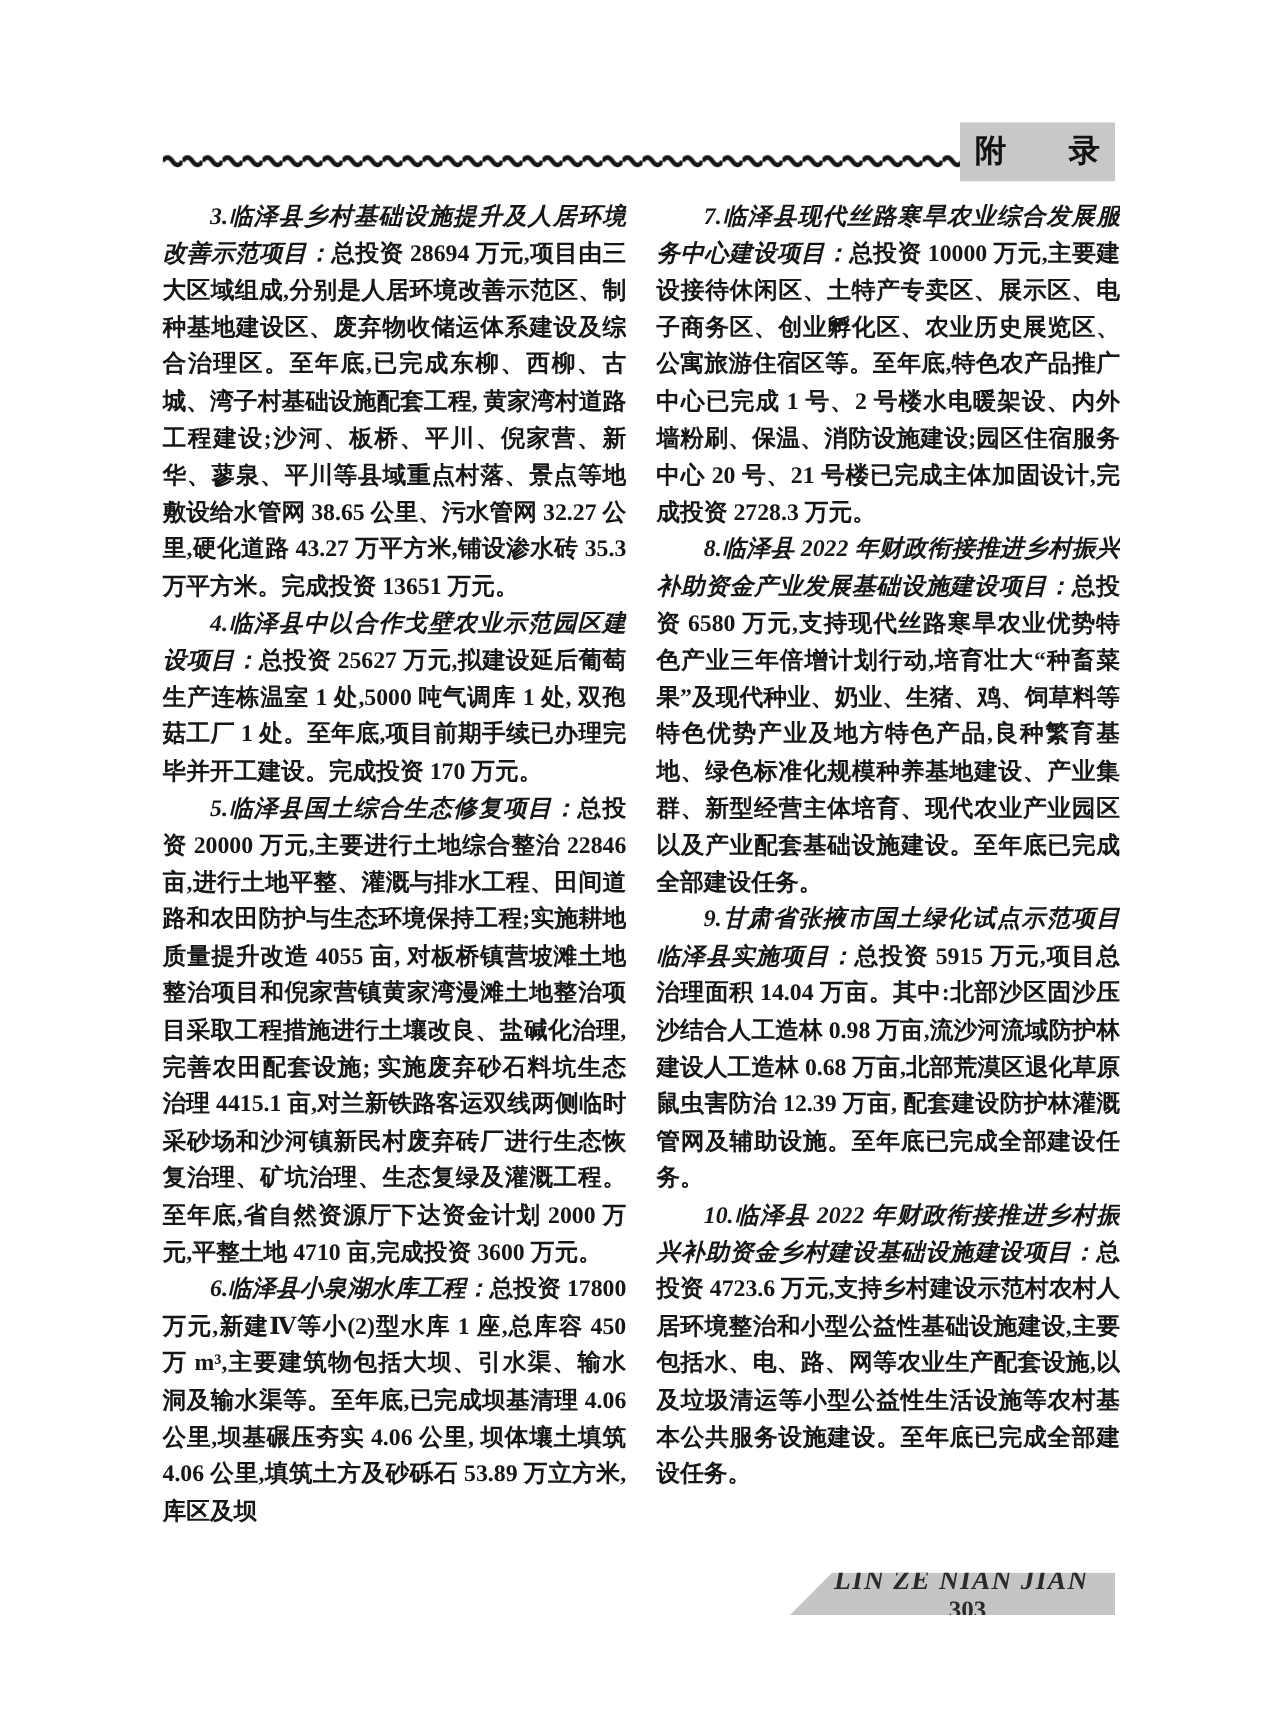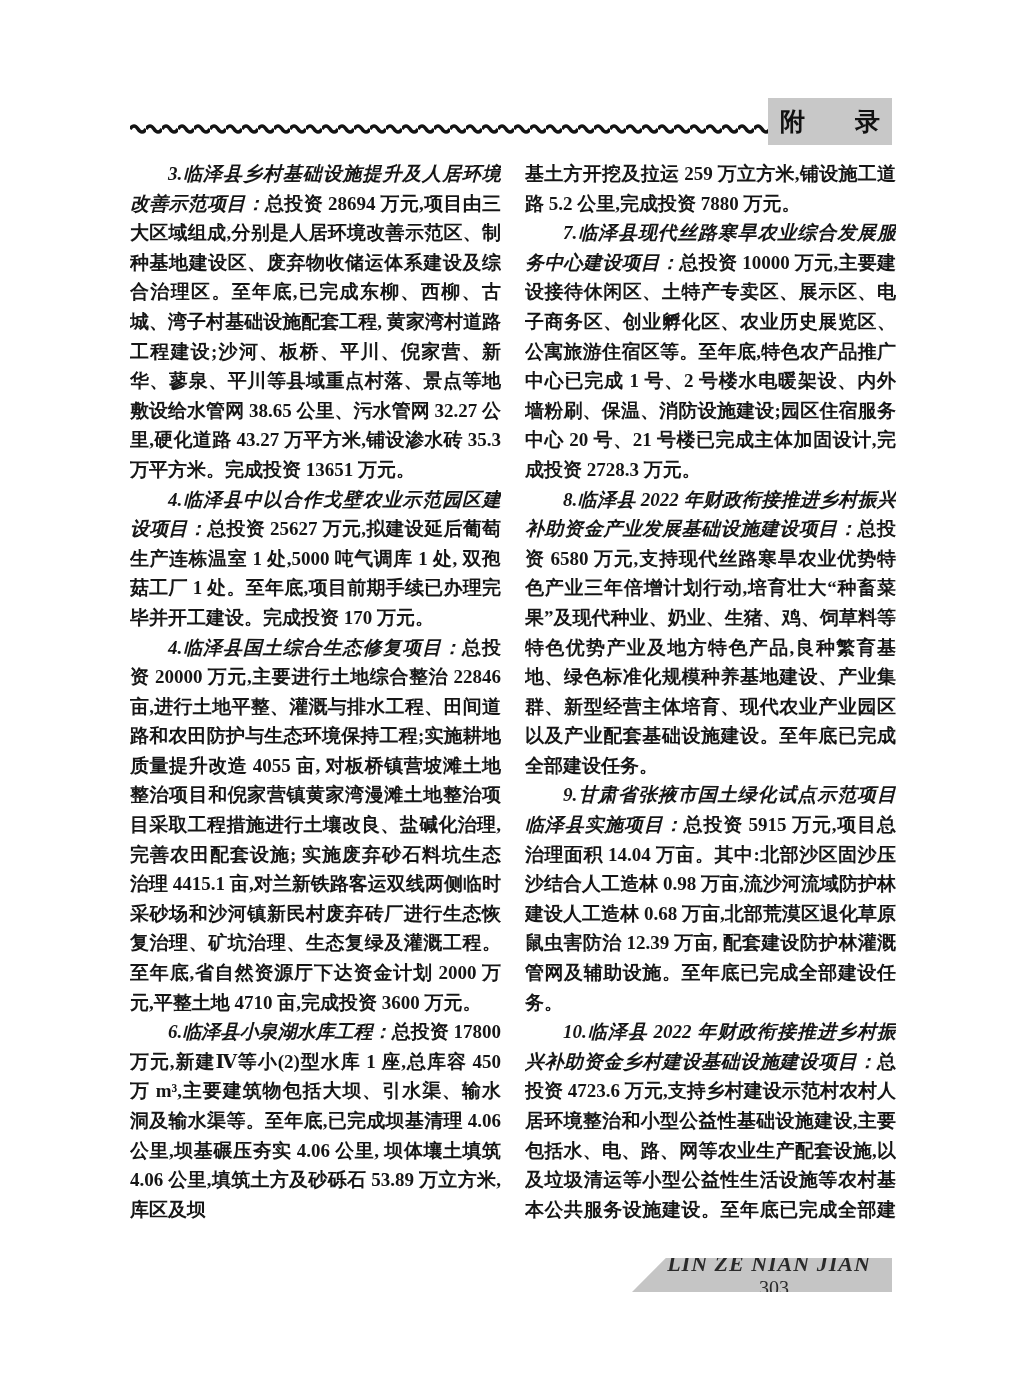--- a/index.html
+++ b/index.html
@@ -46,21 +46,21 @@
     clip-path:polygon(13% 0,100% 0,100% 100%,0 100%);
     display:flex;align-items:center;justify-content:center;
     padding-left:14px;box-sizing:border-box;flex-direction:column;
   }
   .footer-band .journal{
     font-style:italic;font-weight:bold;
     font-size:22px;letter-spacing:1px;color:#2a2a2a;
     white-space:nowrap;
   }
   .footer-band .pagenum{
-    font-size:20px;color:#2a2a2a;margin-left:10px;font-weight:400;
+    font-size:20px;color:#2a2a2a;margin-left:10px;font-weight:700;
   }
 </style>
 </head>
 <body>
 
 <div class="page">
 
   <svg class="hdr-rule" viewBox="0 0 640 14" preserveAspectRatio="none" aria-hidden="true">
     <defs>
       <pattern id="wv" width="16" height="14" patternUnits="userSpaceOnUse">
@@ -71,25 +71,24 @@
   </svg>
 
   <div class="hdr-badge">
     <span class="t">附　　录</span>
   </div>
 
   <div class="columns">
     <div class="col">
       <p class="para"><span class="head">3.临泽县乡村基础设施提升及人居环境改善示范项目：</span><span>总投资 28694 万元,项目由三大区域组成,分别是人居环境改善示范区、制种基地建设区、废弃物收储运体系建设及综合治理区。至年底,已完成东柳、西柳、古城、湾子村基础设施配套工程, 黄家湾村道路工程建设;沙河、板桥、平川、倪家营、新华、蓼泉、平川等县域重点村落、景点等地敷设给水管网 38.65 公里、污水管网 32.27 公里,硬化道路 43.27 万平方米,铺设渗水砖 35.3 万平方米。完成投资 13651 万元。</span></p>
       <p class="para"><span class="head">4.临泽县中以合作戈壁农业示范园区建设项目：</span><span>总投资 25627 万元,拟建设延后葡萄生产连栋温室 1 处,5000 吨气调库 1 处, 双孢菇工厂 1 处。至年底,项目前期手续已办理完毕并开工建设。完成投资 170 万元。</span></p>
-      <p class="para"><span class="head">4.临泽县国土综合生态修复项目：</span><span>总投资 20000 万元,主要进行土地综合整治 22846 亩,进行土地平整、灌溉与排水工程、田间道路和农田防护与生态环境保持工程;实施耕地质量提升改造 4055 亩, 对板桥镇营坡滩土地整治项目和倪家营镇黄家湾漫滩土地整治项目采取工程措施进行土壤改良、盐碱化治理,完善农田配套设施; 实施废弃砂石料坑生态治理 4415.1 亩,对兰新铁路客运双线两侧临时采砂场和沙河镇新民村废弃砖厂进行生态恢复治理、矿坑治理、生态复绿及灌溉工程。至年底,省自然资源厅下达资金计划 2000 万元,平整土地 4710 亩,完成投资 3600 万元。</span></p>
+      <p class="para"><span class="head">5.临泽县国土综合生态修复项目：</span><span>总投资 20000 万元,主要进行土地综合整治 22846 亩,进行土地平整、灌溉与排水工程、田间道路和农田防护与生态环境保持工程;实施耕地质量提升改造 4055 亩, 对板桥镇营坡滩土地整治项目和倪家营镇黄家湾漫滩土地整治项目采取工程措施进行土壤改良、盐碱化治理,完善农田配套设施; 实施废弃砂石料坑生态治理 4415.1 亩,对兰新铁路客运双线两侧临时采砂场和沙河镇新民村废弃砖厂进行生态恢复治理、矿坑治理、生态复绿及灌溉工程。至年底,省自然资源厅下达资金计划 2000 万元,平整土地 4710 亩,完成投资 3600 万元。</span></p>
       <p class="para"><span class="head">6.临泽县小泉湖水库工程：</span><span>总投资 17800 万元,新建Ⅳ等小(2)型水库 1 座,总库容 450 万 m³,主要建筑物包括大坝、引水渠、输水洞及输水渠等。至年底,已完成坝基清理 4.06 公里,坝基碾压夯实 4.06 公里, 坝体壤土填筑 4.06 公里,填筑土方及砂砾石 53.89 万立方米, 库区及坝</span></p>
     </div>
     <div class="col">
-      <p class="para cont"><span>基土方开挖及拉运 259 万立方米,铺设施工道路 5.2 公里,完成投资 7880 万元。</span></p>
       <p class="para"><span class="head">7.临泽县现代丝路寒旱农业综合发展服务中心建设项目：</span><span>总投资 10000 万元,主要建设接待休闲区、土特产专卖区、展示区、电子商务区、创业孵化区、农业历史展览区、公寓旅游住宿区等。至年底,特色农产品推广中心已完成 1 号、2 号楼水电暖架设、内外墙粉刷、保温、消防设施建设;园区住宿服务中心 20 号、21 号楼已完成主体加固设计,完成投资 2728.3 万元。</span></p>
       <p class="para"><span class="head">8.临泽县 2022 年财政衔接推进乡村振兴补助资金产业发展基础设施建设项目：</span><span>总投资 6580 万元,支持现代丝路寒旱农业优势特色产业三年倍增计划行动,培育壮大“种畜菜果”及现代种业、奶业、生猪、鸡、饲草料等特色优势产业及地方特色产品,良种繁育基地、绿色标准化规模种养基地建设、产业集群、新型经营主体培育、现代农业产业园区以及产业配套基础设施建设。至年底已完成全部建设任务。</span></p>
       <p class="para"><span class="head">9.甘肃省张掖市国土绿化试点示范项目临泽县实施项目：</span><span>总投资 5915 万元,项目总治理面积 14.04 万亩。其中:北部沙区固沙压沙结合人工造林 0.98 万亩,流沙河流域防护林建设人工造林 0.68 万亩,北部荒漠区退化草原鼠虫害防治 12.39 万亩, 配套建设防护林灌溉管网及辅助设施。至年底已完成全部建设任务。</span></p>
       <p class="para"><span class="head">10.临泽县 2022 年财政衔接推进乡村振兴补助资金乡村建设基础设施建设项目：</span><span>总投资 4723.6 万元,支持乡村建设示范村农村人居环境整治和小型公益性基础设施建设,主要包括水、电、路、网等农业生产配套设施,以及垃圾清运等小型公益性生活设施等农村基本公共服务设施建设。至年底已完成全部建设任务。</span></p>
 
     </div>
   </div>
 
   <div class="footer-band">
     <span class="journal">LIN ZE NIAN JIAN</span>

